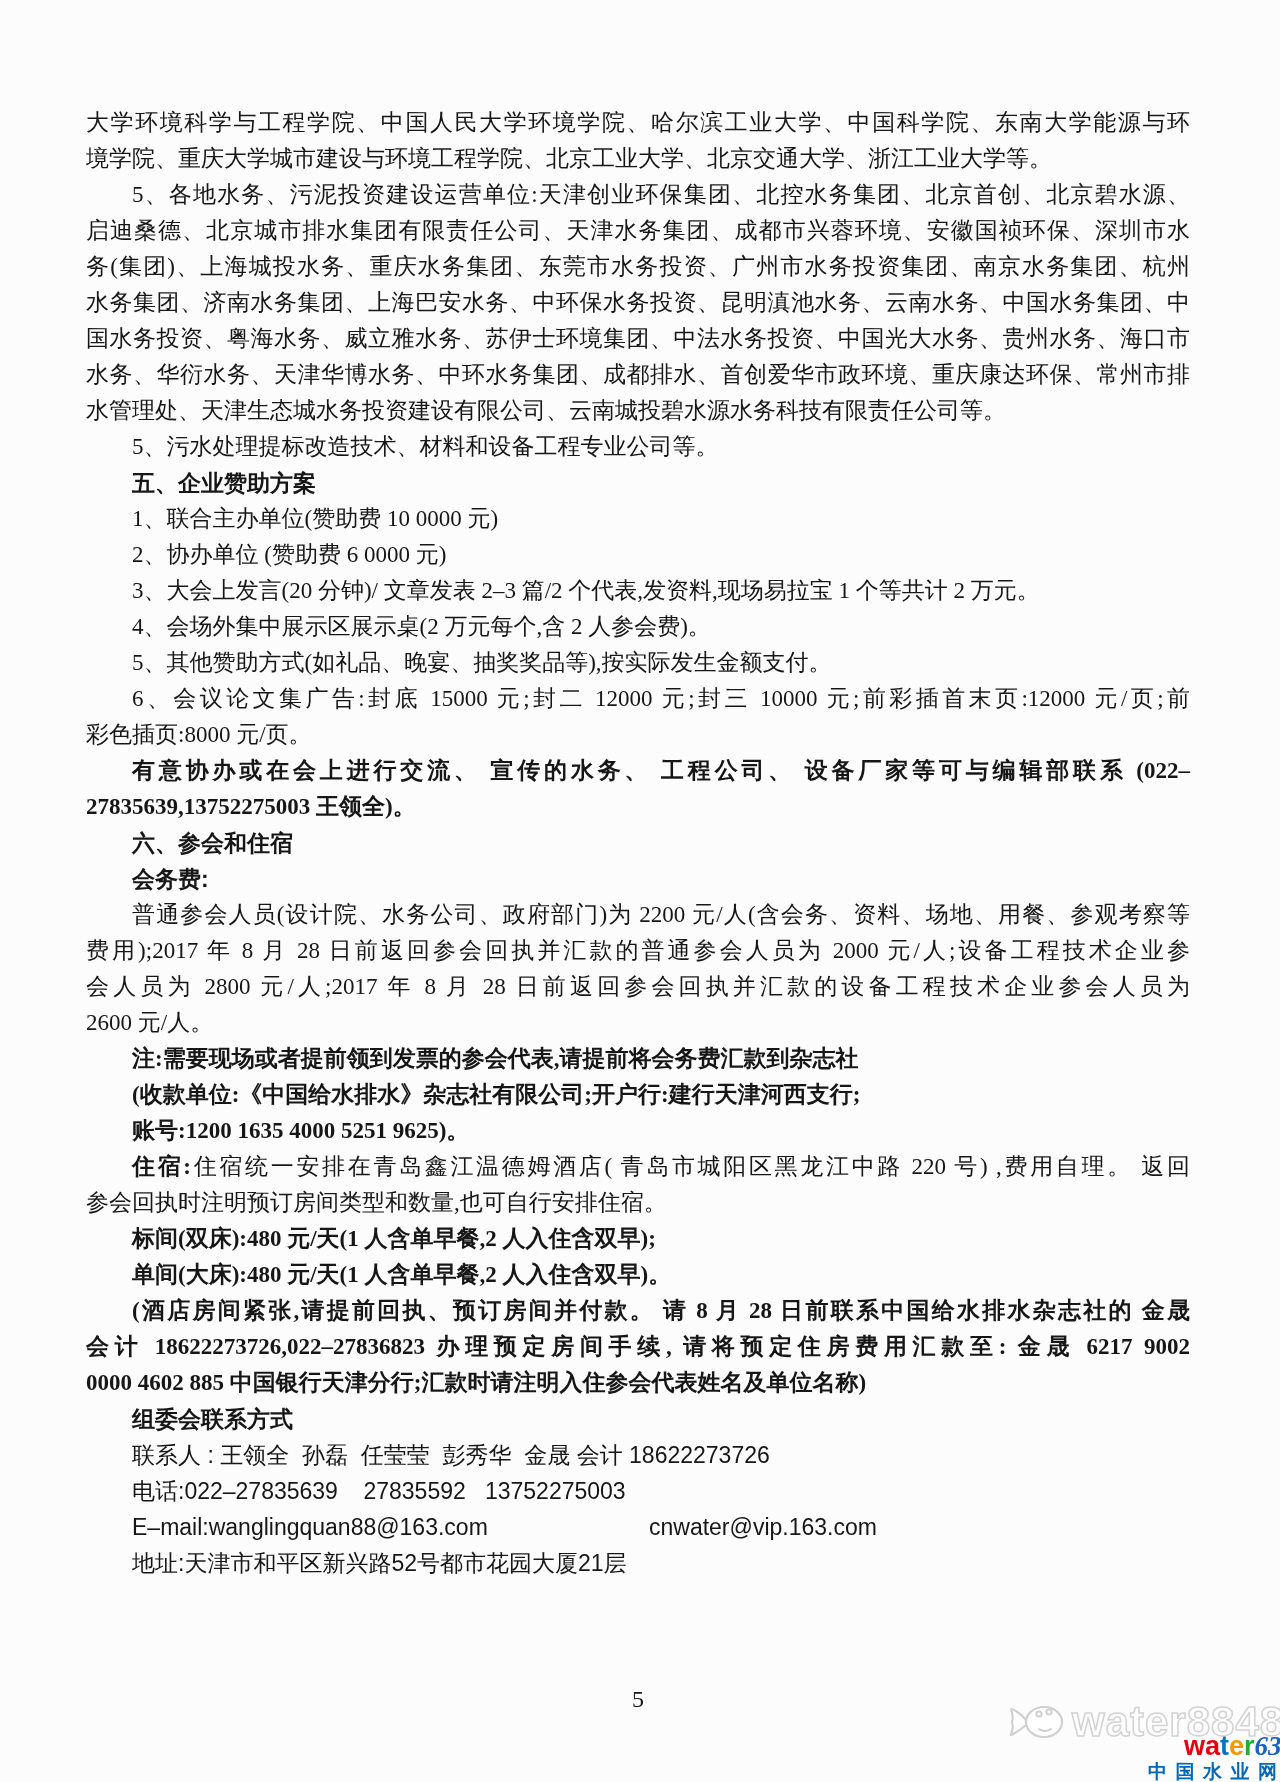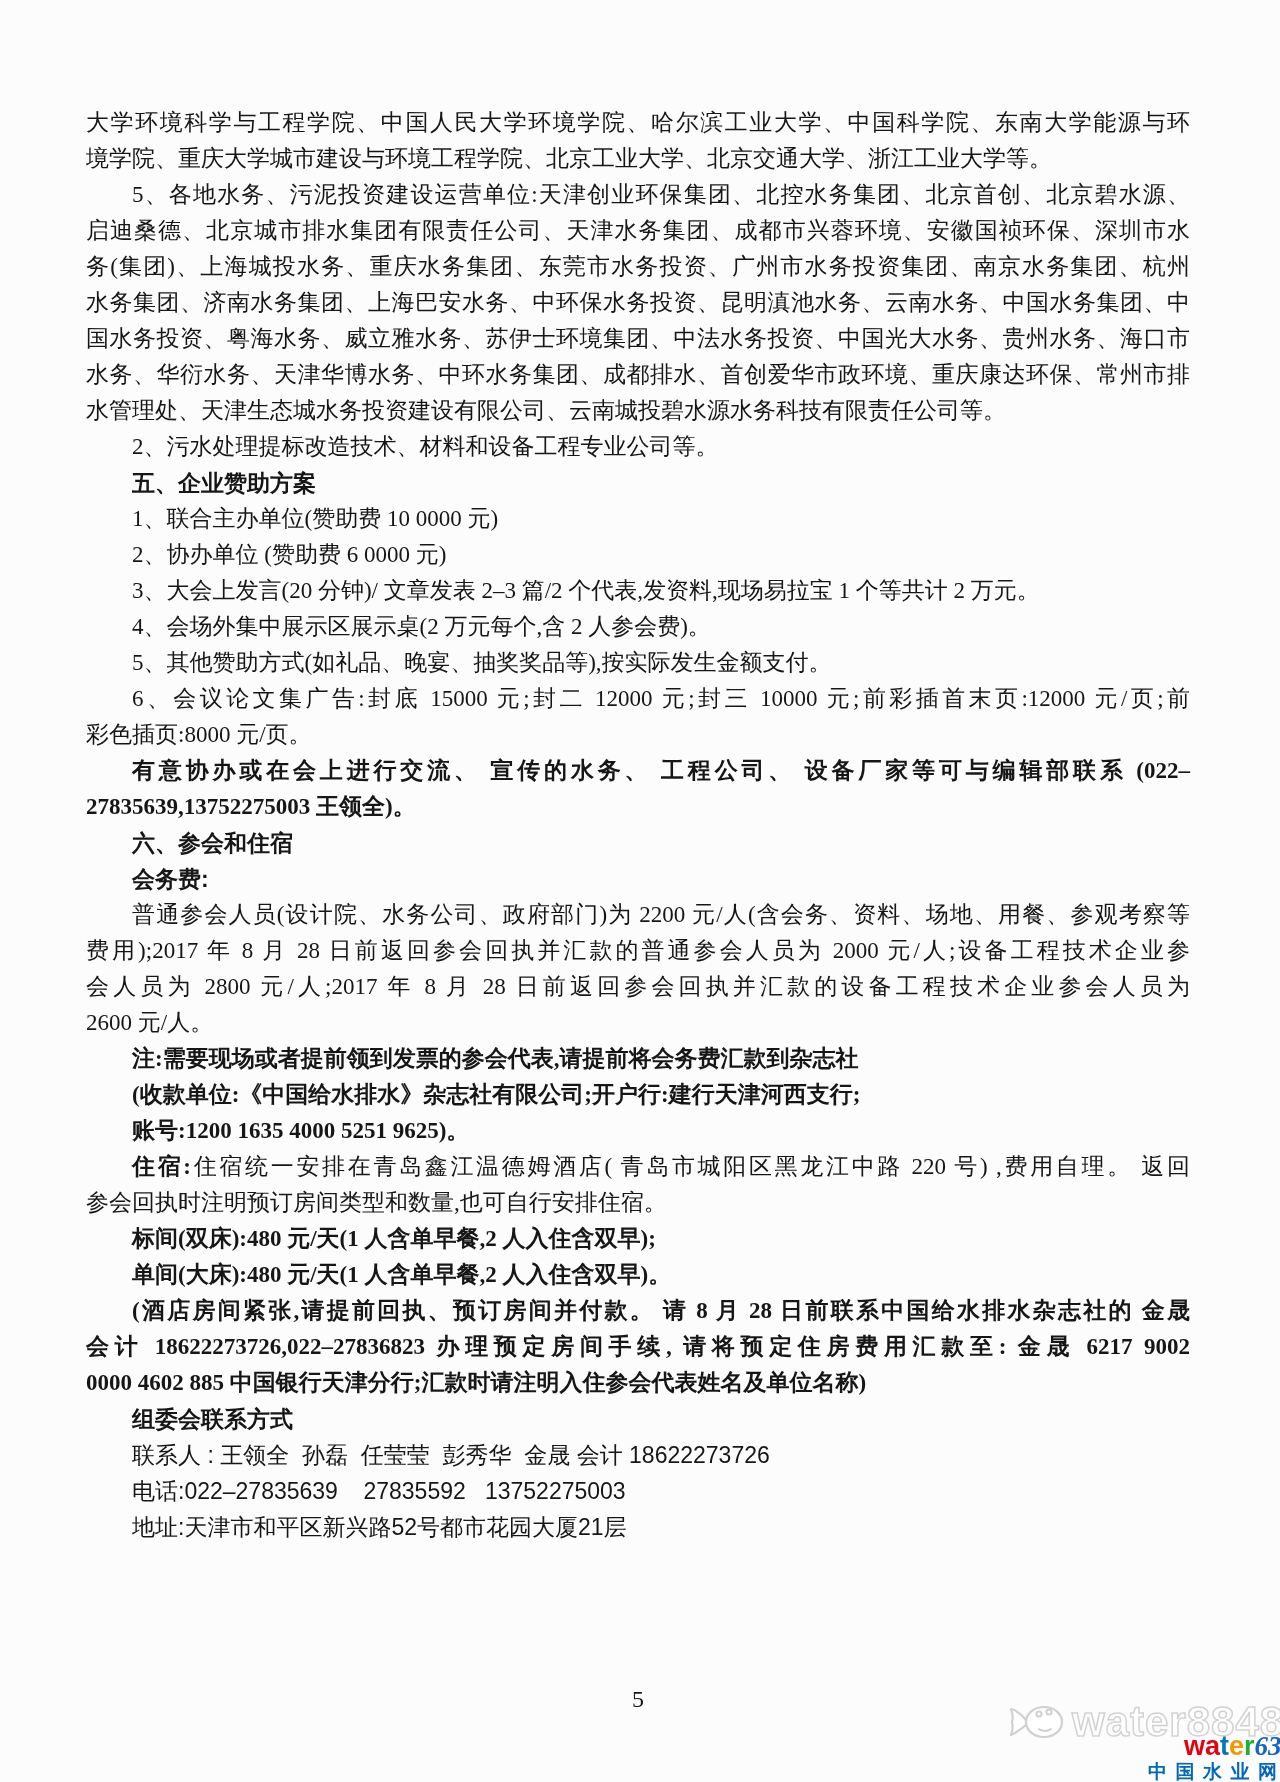--- a/index.html
+++ b/index.html
@@ -54,21 +54,21 @@
   <div class="content">
       <div class="line j"><span>大学环境科学与工程学院、中国人民大学环境学院、哈尔滨工业大学、中国科学院、东南大学能源与环</span></div>
       <div class="line"><span>境学院、重庆大学城市建设与环境工程学院、北京工业大学、北京交通大学、浙江工业大学等。</span></div>
       <div class="line in j"><span>5、各地水务、污泥投资建设运营单位:天津创业环保集团、北控水务集团、北京首创、北京碧水源、</span></div>
       <div class="line j"><span>启迪桑德、北京城市排水集团有限责任公司、天津水务集团、成都市兴蓉环境、安徽国祯环保、深圳市水</span></div>
       <div class="line j"><span>务(集团)、上海城投水务、重庆水务集团、东莞市水务投资、广州市水务投资集团、南京水务集团、杭州</span></div>
       <div class="line j"><span>水务集团、济南水务集团、上海巴安水务、中环保水务投资、昆明滇池水务、云南水务、中国水务集团、中</span></div>
       <div class="line j"><span>国水务投资、粤海水务、威立雅水务、苏伊士环境集团、中法水务投资、中国光大水务、贵州水务、海口市</span></div>
       <div class="line j"><span>水务、华衍水务、天津华博水务、中环水务集团、成都排水、首创爱华市政环境、重庆康达环保、常州市排</span></div>
       <div class="line"><span>水管理处、天津生态城水务投资建设有限公司、云南城投碧水源水务科技有限责任公司等。</span></div>
-      <div class="line in"><span>2、污水处理提标改造技术、材料和设备工程专业公司等。</span></div>
+      <div class="line in"><span>5、污水处理提标改造技术、材料和设备工程专业公司等。</span></div>
       <div class="line in hd"><span>五、企业赞助方案</span></div>
       <div class="line in"><span>1、联合主办单位(赞助费 10 0000 元)</span></div>
       <div class="line in"><span>2、协办单位 (赞助费 6 0000 元)</span></div>
       <div class="line in"><span>3、大会上发言(20 分钟)/ 文章发表 2–3 篇/2 个代表,发资料,现场易拉宝 1 个等共计 2 万元。</span></div>
       <div class="line in"><span>4、会场外集中展示区展示桌(2 万元每个,含 2 人参会费)。</span></div>
       <div class="line in"><span>5、其他赞助方式(如礼品、晚宴、抽奖奖品等),按实际发生金额支付。</span></div>
       <div class="line in j"><span>6、会议论文集广告:封底 15000 元;封二 12000 元;封三 10000 元;前彩插首末页:12000 元/页;前</span></div>
       <div class="line"><span>彩色插页:8000 元/页。</span></div>
       <div class="line in j b"><span>有意协办或在会上进行交流、 宣传的水务、 工程公司、 设备厂家等可与编辑部联系 (022–</span></div>
       <div class="line b"><span>27835639,13752275003 王领全)。</span></div>
@@ -84,20 +84,21 @@
       <div class="line in j"><span class="b">住宿:</span><span>住宿统一安排在青岛鑫江温德姆酒店( 青岛市城阳区黑龙江中路 220 号) ,费用自理。 返回</span></div>
       <div class="line"><span>参会回执时注明预订房间类型和数量,也可自行安排住宿。</span></div>
       <div class="line in b"><span>标间(双床):480 元/天(1 人含单早餐,2 人入住含双早);</span></div>
       <div class="line in b"><span>单间(大床):480 元/天(1 人含单早餐,2 人入住含双早)。</span></div>
       <div class="line in j b"><span>(酒店房间紧张,请提前回执、预订房间并付款。 请 8 月 28 日前联系中国给水排水杂志社的 金晟</span></div>
       <div class="line j b"><span>会计 18622273726,022–27836823 办理预定房间手续, 请将预定住房费用汇款至: 金晟 6217 9002</span></div>
       <div class="line b"><span>0000 4602 885 中国银行天津分行;汇款时请注明入住参会代表姓名及单位名称)</span></div>
       <div class="line in hd"><span>组委会联系方式</span></div>
       <div class="line in sans"><span>联系人 : 王领全  孙磊  任莹莹  彭秀华  金晟 会计 18622273726</span></div>
       <div class="line in sans"><span>电话:022–27835639    27835592   13752275003</span></div>
+      <div class="line in sans"><span style="display: inline-block; width: 517px;">E–mail:wanglingquan88@163.com</span><span>cnwater@vip.163.com</span></div>
       <div class="line in sans"><span>地址:天津市和平区新兴路52号都市花园大厦21层</span></div>
     </div>
 
   <div class="footer-page">5</div>
 
   <div class="wm-ghost">
     <span>
       <svg width="64" height="56" viewBox="0 0 64 56">
         <g fill="#ffffff" stroke="#d0d0d0" stroke-width="2.2" stroke-linejoin="round" stroke-linecap="round">
           <path d="M18 28 C12 20 4 17 3 17 C5 23 5 27 4 30 C5 34 5 38 3 43 C4 43 12 38 18 33 Z"></path>

